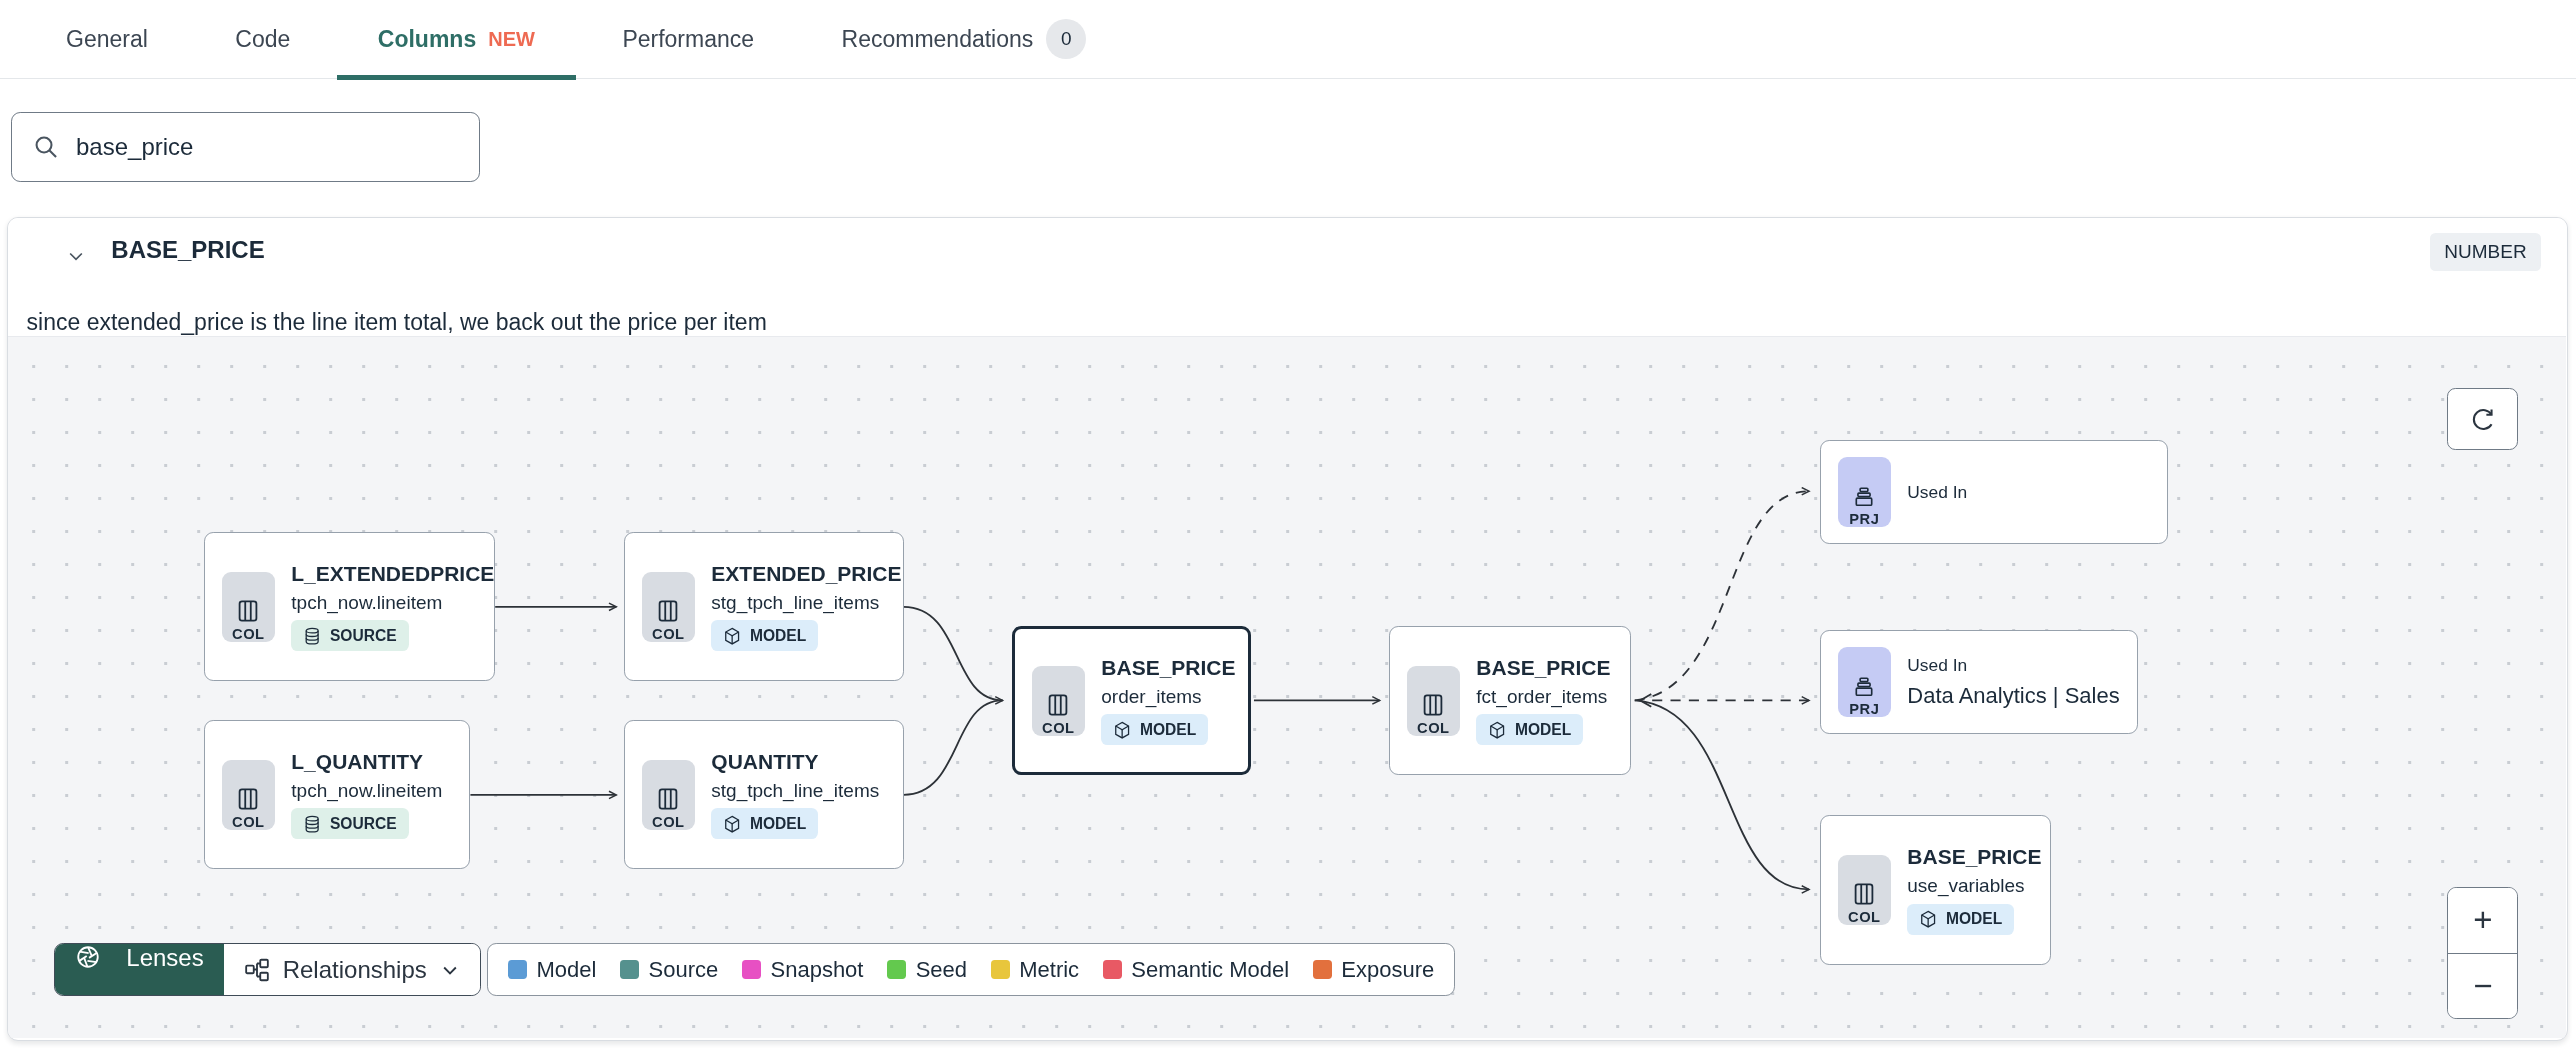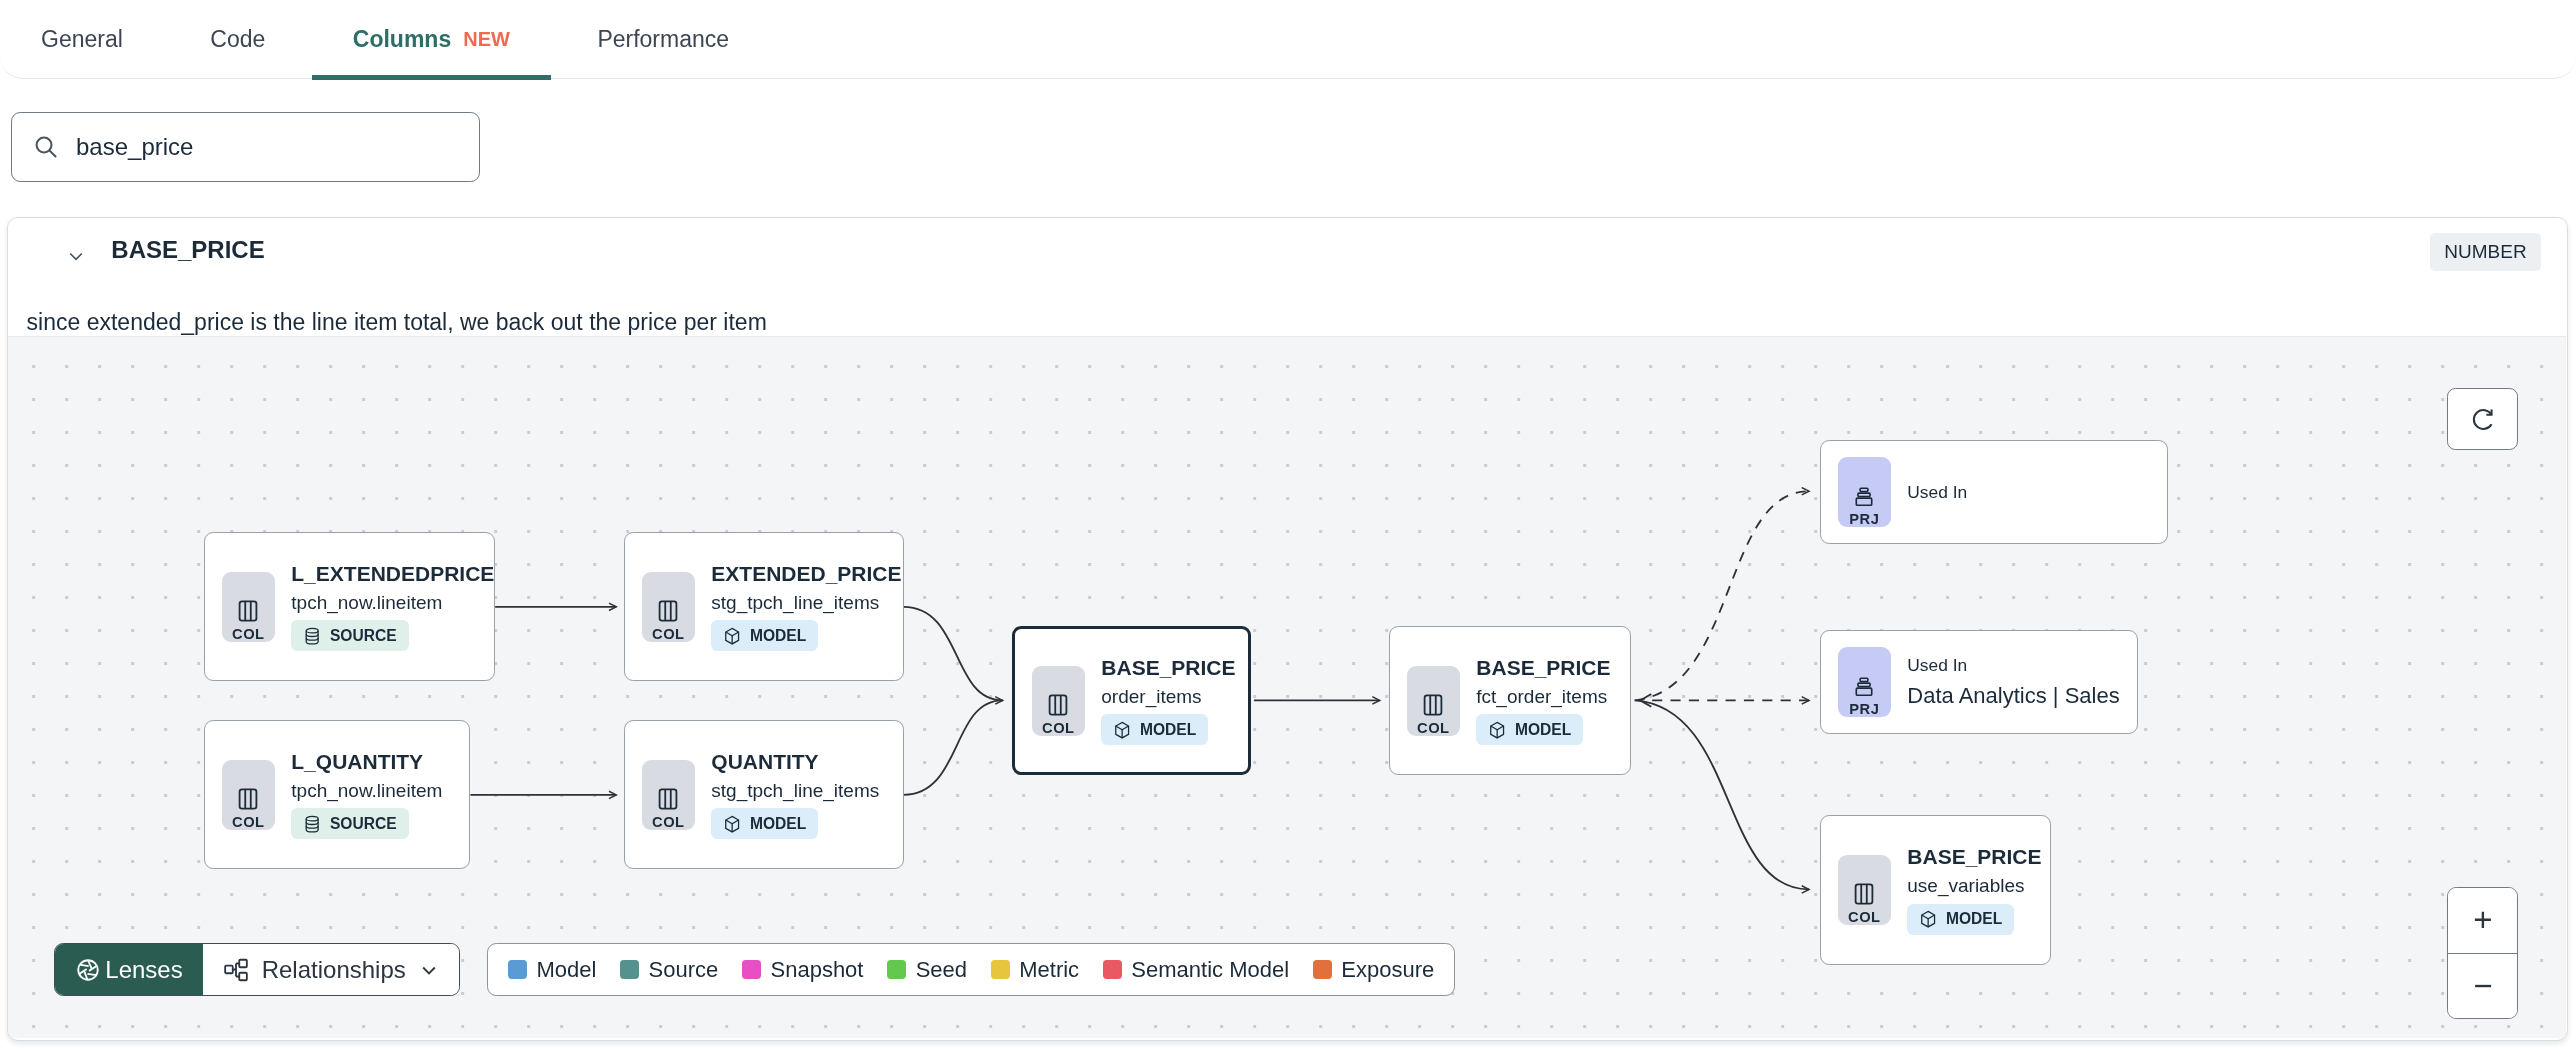--- a/index.html
+++ b/index.html
@@ -1,22 +1,22 @@
 <!DOCTYPE html>
 <html style="font-size:14.7px"><head>
 <meta charset="utf-8">
 <style>
   * { margin:0; padding:0; box-sizing:border-box; }
   html,body { width:2576px; height:1053px; background:#ffffff; overflow:hidden;
               font-family:"Liberation Sans", sans-serif; color:#1c2b3a; }
 
   
   .tabbar { position:absolute; left:0; top:0; width:100%; height:79px;
-            display:flex; align-items:center; gap:5.5px;
-            border-bottom:1.8px solid #e4e7ea; background:#fff;border-radius:23px; }
+            display:flex; align-items:center; padding-left:25px; gap:5.5px;
+            border-bottom:1.8px solid #e4e7ea; background:#fff; }
   .tab { position:relative; height:79px; display:flex; align-items:center;
          padding:0 41px; font-size:23px; color:#3c4652; cursor:pointer; }
   .tab.active { color:#2e6e66; font-weight:bold; }
   .tab.active .underline { position:absolute; left:0; right:0; bottom:-1.8px;
          height:5.5px; background:#2e6e66; }
   .new-badge { color:#ee6a52; font-weight:bold; font-size:20px; margin-left:12px; }
   .count-pill { margin-left:13px; background:#e6e8eb; color:#1c2b3a;
          border-radius:22px; min-width:40px; height:40px; display:flex;
          align-items:center; justify-content:center; font-size:19px; font-weight:normal;}
 
@@ -76,22 +76,22 @@
   .zoom-panel { position:absolute; left:2439px; top:550px; width:71px; height:132px;
          background:#fff; border:1.8px solid #6f7a86; border-radius:9.2px;
          display:flex; flex-direction:column; overflow:hidden; }
   .zoom-btn { flex:1; display:flex; align-items:center; justify-content:center;
          font-size:33px; color:#2b3540; cursor:pointer; background:#fff; border:none;
          font-family:"Liberation Sans", sans-serif; }
   .zoom-btn:first-child { border-bottom:1.8px solid #6f7a86; }
 
   .lens-group { position:absolute; left:46px; top:606px; height:53px; display:flex;
          border:1.8px solid #3f4b57; border-radius:9.2px; overflow:hidden; }
-  .lens-seg { background:#2a5c52; color:#fff; display:flex; align-items:center;
-         gap:4px; padding:0 20px; font-size:24px; cursor:pointer; }
+  .lens-seg { background:#2a5c52; color:#fff; display:flex; align-items:flex-start;
+         gap:25px; padding:0 20px; font-size:24px; cursor:pointer; }
   .rel-seg { background:#fff; color:#2b3540; display:flex; align-items:center;
          gap:13px; padding:0 20px; font-size:24px; cursor:pointer; }
 
   .legend { position:absolute; left:479px; top:606px; height:53px; background:#fff;
          border:1.8px solid #8b949e; border-radius:9.2px; display:flex;
          align-items:center; padding:0 20px; gap:24px; }
   .legend-item { display:flex; align-items:center; gap:9.2px; font-size:22px; }
   .swatch { width:19px; height:19px; border-radius:3.7px; flex:none; }
 
   svg { display:block; }
@@ -106,20 +106,24 @@
   <div class="tab">
     <span>Code</span>
   </div>
   <div class="tab active">
     <span>Columns</span>
     <span class="new-badge">NEW</span>
     <span class="underline"></span>
   </div>
   <div class="tab">
     <span>Performance</span>
+  </div>
+  <div class="tab">
+    <span>Recommendations</span>
+    <span class="count-pill">0</span>
   </div>
 </div>
 
 <div class="searchbox">
   <span>
     <svg width="27.5" height="27.5" viewBox="0 0 24 24" fill="none" stroke="#4a5560" stroke-width="1.8">
       <circle cx="10.5" cy="10.5" r="6.5"></circle>
         <line x1="15.3" y1="15.3" x2="21" y2="21"></line>
     </svg>
   </span>

